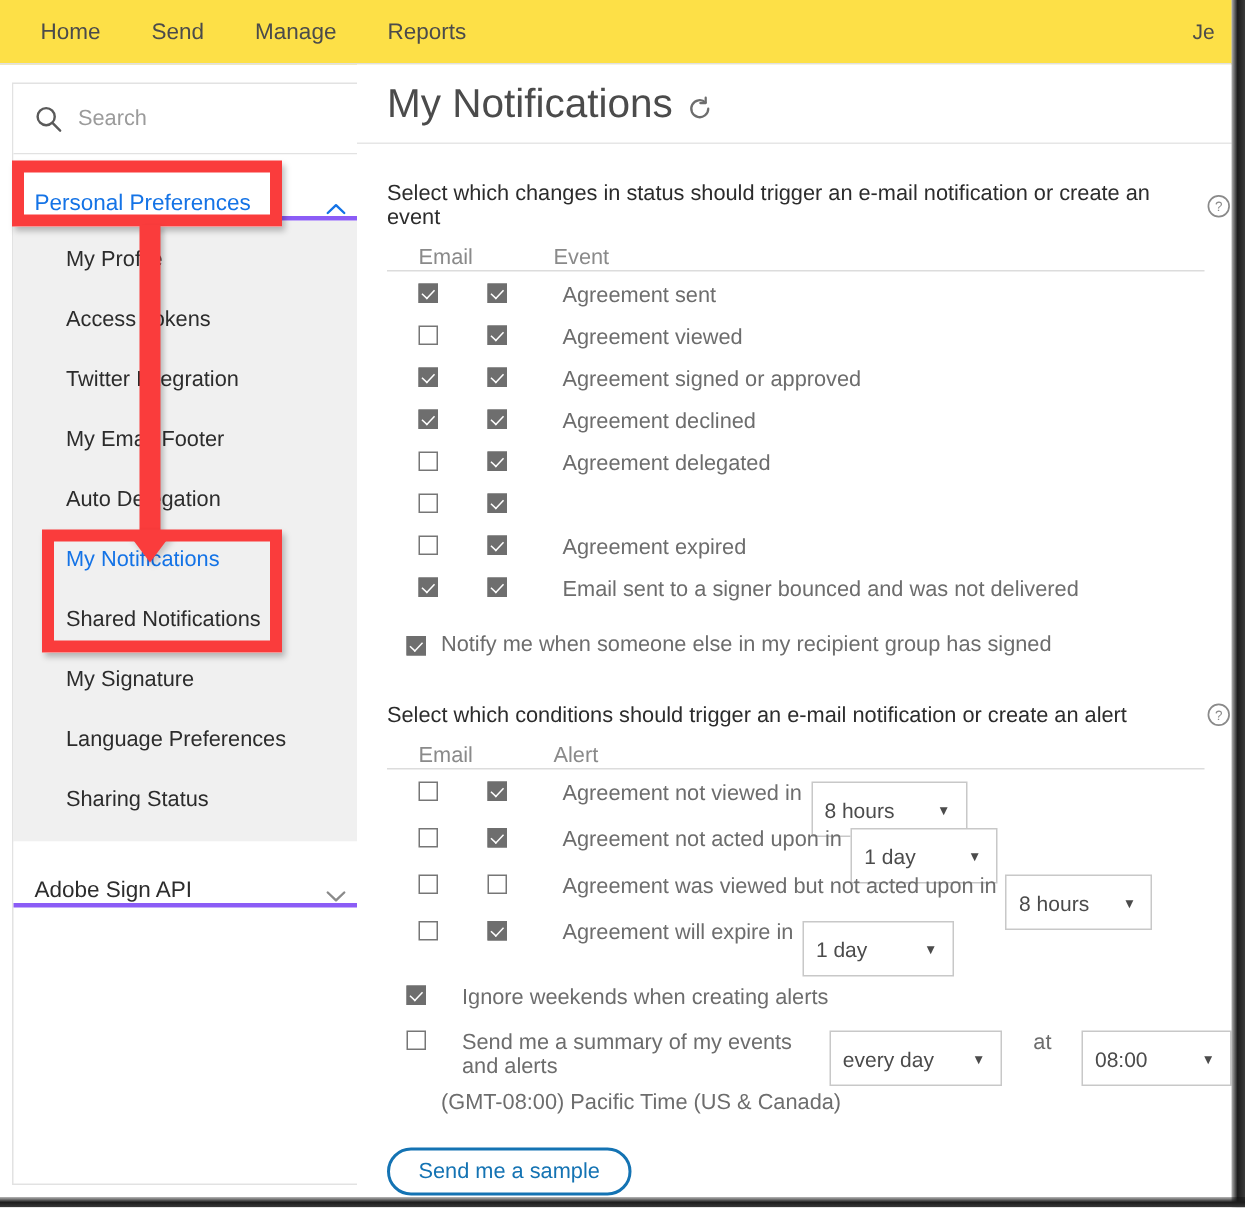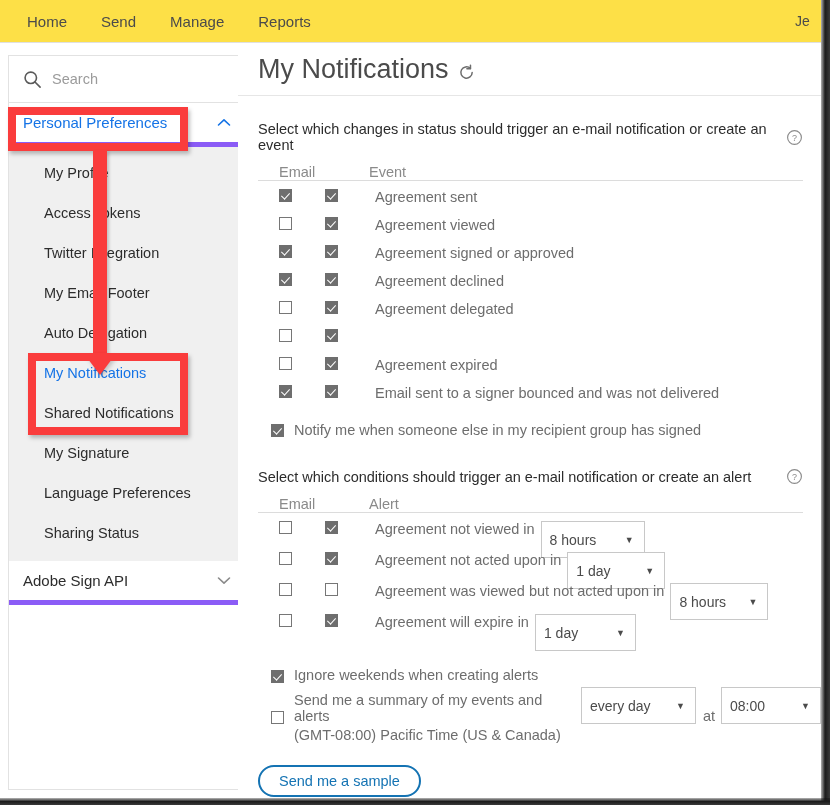--- a/index.html
+++ b/index.html
@@ -64,24 +64,24 @@
   .search-icon { width: 19px; height: 19px; margin-right: 10px; flex: 0 0 auto; }
   .search-input {
     border: none; outline: none; background: transparent;
     font-family: "Liberation Sans", sans-serif;
     font-size: 14.5px; color: #4b4b4b; width: 150px; padding: 0;
   }
   .search-input::placeholder { color: #9b9b9b; }
 
   .group-header {
     position: relative; height: 44px;
-    display: flex; align-items: center; justify-content: space-between;
+    display: flex; align-items: flex-end; justify-content: space-between;
     padding: 0 14px 0 14px;
     background: #ffffff;
-    border-bottom: 5px solid #8b5cf6;
+    border-bottom: 3px solid #8b5cf6;
     cursor: pointer;
     gap: 12px;
   }
   .group-header .glabel { font-size: 15px; color: #1473e6; }
   .group-header.collapsed .glabel { color: #2c2c2c; }
   .chev { width: 14px; height: 9px; }
 
   .group-body { background: #f0f0f0; padding: 6px 0 8px 0; }
   .nav-item {
     height: 40px; display: flex; align-items: center;
@@ -101,21 +101,20 @@
   }
   .page-title {
     font-size: 27px; color: #4b4b4b; font-weight: normal;
     letter-spacing: 0px;
   }
   .refresh-icon { width: 17px; height: 17px; margin-left: 9px; margin-top: 6px; cursor: pointer; }
 
   .section { padding: 0 0 0 20px; }
   .section-head {
     display: flex; align-items: center; margin-top: 25px; margin-bottom: 2px;
-    padding-right: 18px;
     justify-content: flex-end;
   }
   .section-head .sh-text { font-size: 14.5px; color: #2c2c2c; flex: 1 1 auto; }
   .help-icon { width: 17px; height: 17px; flex: 0 0 auto; cursor: pointer; margin-left: 6px; }
 
   .col-head-row {
     display: flex; align-items: flex-end; height: 26px;
     padding-left: 21px; border-bottom: 1px solid #dcdcdc;
     margin-right: 18px;
     gap: 44px;
@@ -156,21 +155,21 @@
     height: 37px; padding: 0 10px 0 8px;
     font-size: 14px; color: #4b4b4b; cursor: pointer; margin-left: 6px;
     flex: 0 0 auto;
   }
   .sel .caret { margin-left: 14px; font-size: 9px; color: #4b4b4b; }
   .sel.w104 { width: 104px; }
   .sel.w98  { width: 98px; }
   .sel.w101 { width: 101px; }
 
   .summary-block { padding-left: 13px; margin-top: 12px; }
-  .sum-row { display: flex; align-items: flex-end; min-height: 26px; }
+  .sum-row { display: flex; align-items: flex-start; min-height: 26px; gap: 14px; }
   .sum-row .cbox { margin-right: 10px; }
   .sum-text { font-size: 14.5px; color: #6d6d6d; }
   .sum-tz { font-size: 14.5px; color: #6d6d6d; padding-left: 23px; margin-top: 3px; }
   .at-label { font-size: 14.5px; color: #6d6d6d; margin-left: 7px; }
 
   .sample-btn {
     margin-top: 22px; margin-left: 20px;
     display: inline-flex; align-items: center; justify-content: center;
     height: 32px; padding: 0 19px;
     border: 2px solid #1473b3; border-radius: 16px;

